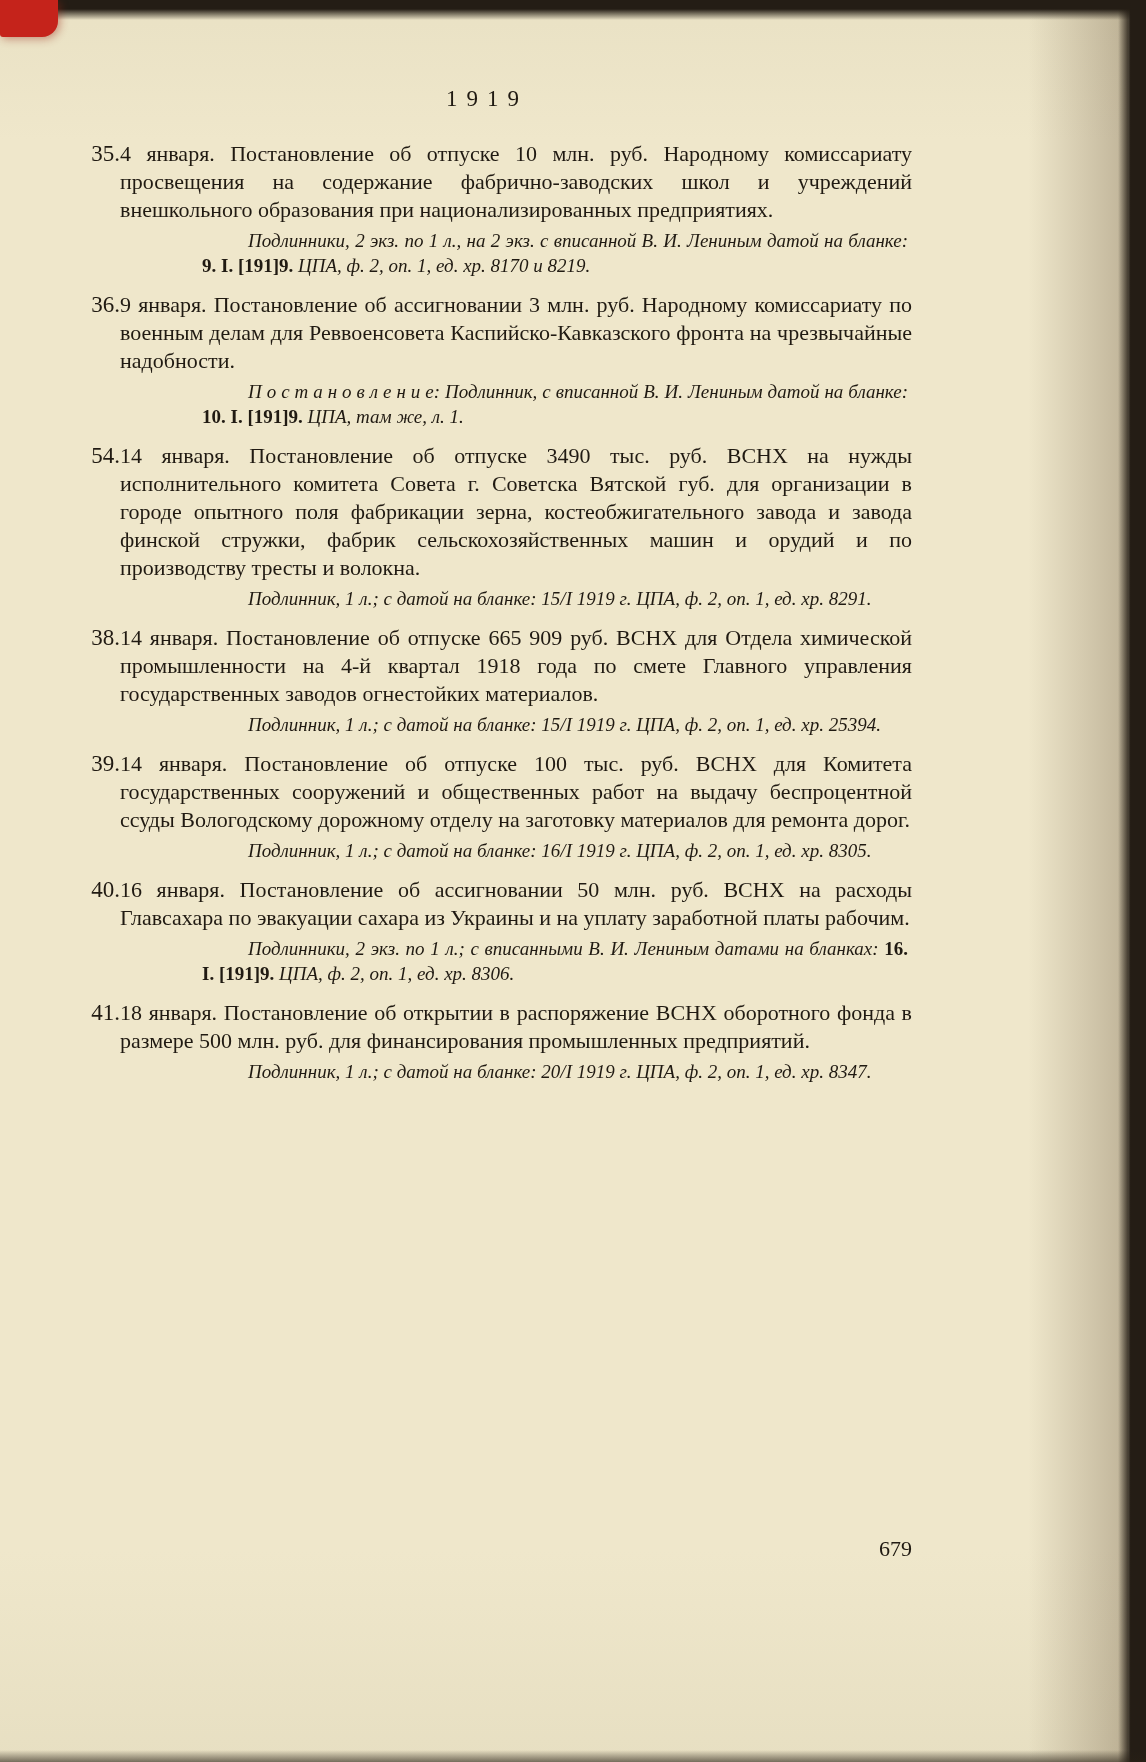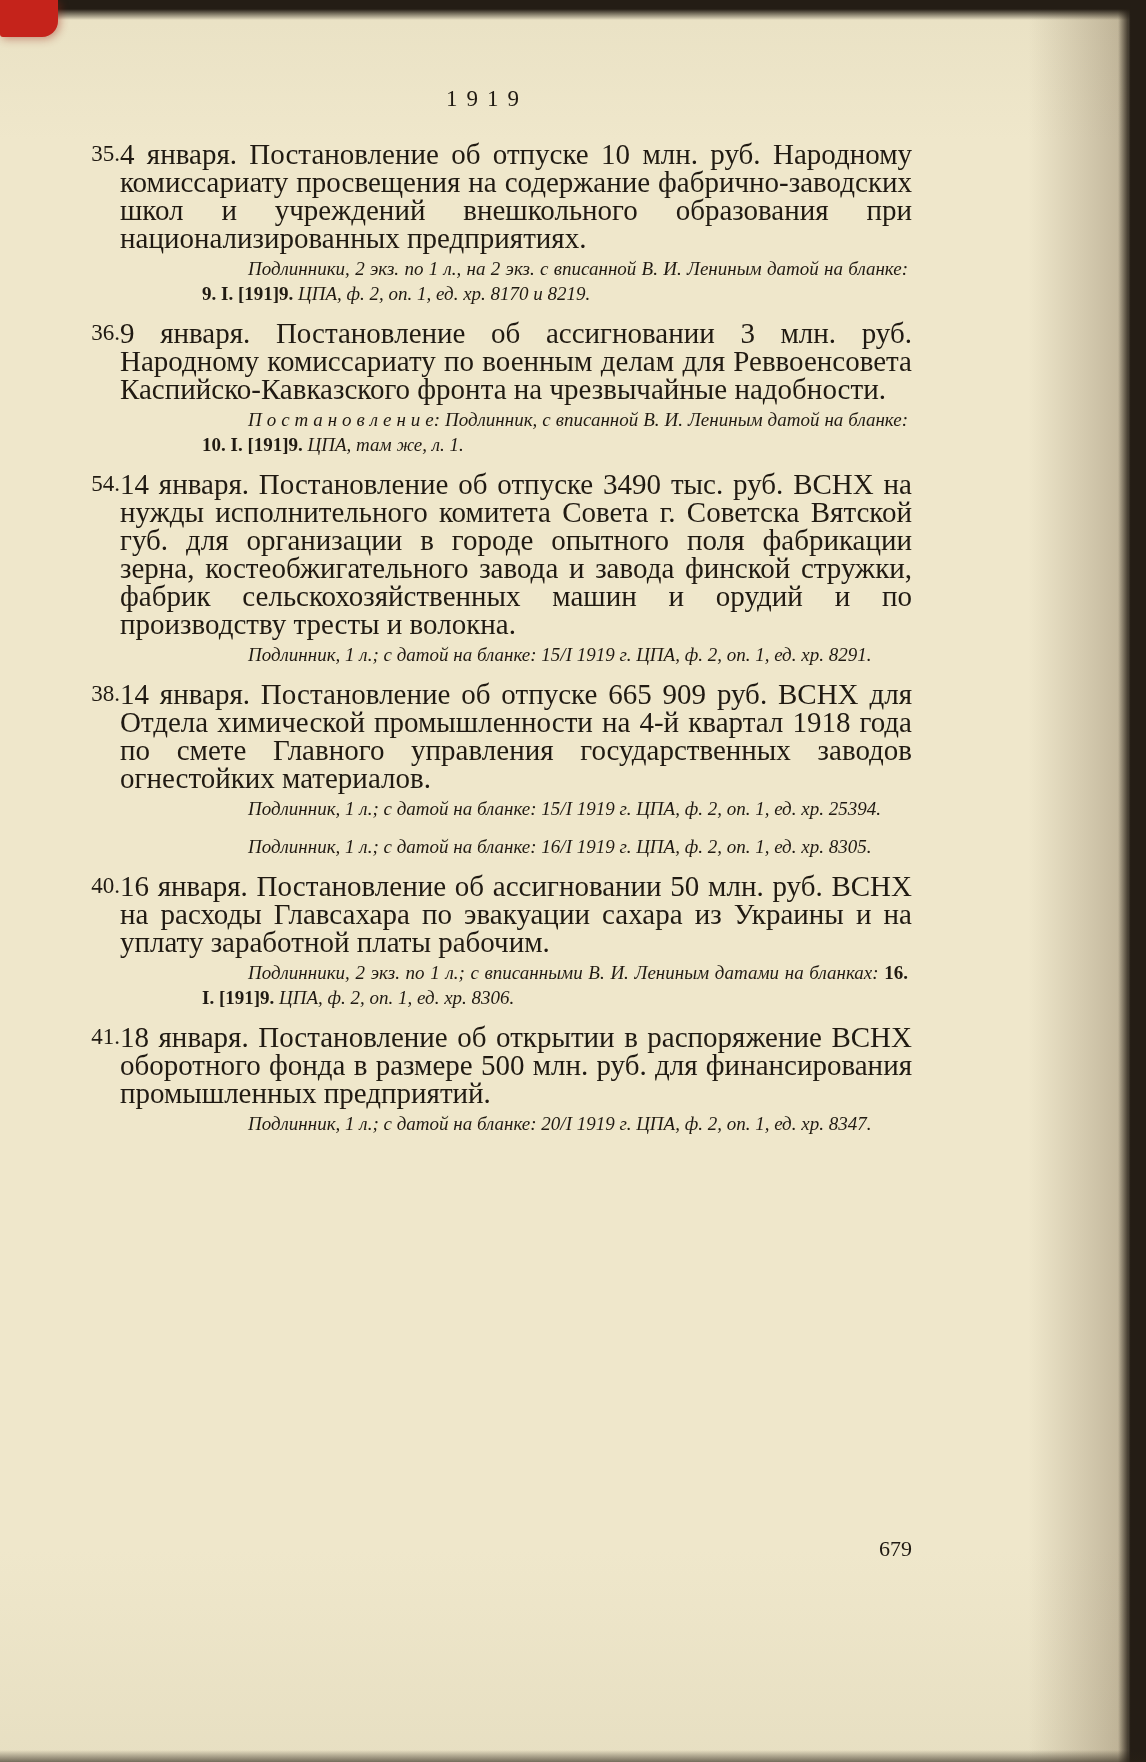--- a/index.html
+++ b/index.html
@@ -52,21 +52,21 @@
     letter-spacing:9px;
   }
   .entry{margin-bottom:13px;}
   .entry-head{display:flex;}
   .entry-num{
     flex:0 0 58px;
     font-size:23px;line-height:28px;text-align:right;
   }
   .entry-body{
     flex:1;margin:0;
-    font-size:29px;line-height:28px;
+    font-size:22px;line-height:28px;
     text-align:justify;
   }
   .source{
     margin:4px 0 0 140px;
     width:706px;
     font-size:19px;line-height:25px;
     font-style:italic;
     text-align:justify;
     text-indent:46px;
   }
@@ -119,20 +119,24 @@
 
     <div class="entry">
       <div class="entry-head">
         <span class="entry-num">38.</span>
         <p class="entry-body">14 января. Постановление об отпуске 665 909 руб. ВСНХ для Отдела химической промышленности на 4-й квартал 1918 года по смете Главного управления государственных заводов огнестойких материалов.</p>
       </div>
       <p class="source"><span class="seg-i">Подлинник, 1 л.; с датой на бланке: 15/I 1919 г. ЦПА, ф. 2, оп. 1, ед. хр. 25394.</span></p>
     </div>
 
     <div class="entry">
+      <div class="entry-head">
+        <span class="entry-num">39.</span>
+        <p class="entry-body">14 января. Постановление об отпуске 100 тыс. руб. ВСНХ для Комитета государственных сооружений и общественных работ на выдачу беспроцентной ссуды Вологодскому дорожному отделу на заготовку материалов для ремонта дорог.</p>
+      </div>
       <p class="source"><span class="seg-i">Подлинник, 1 л.; с датой на бланке: 16/I 1919 г. ЦПА, ф. 2, оп. 1, ед. хр. 8305.</span></p>
     </div>
 
     <div class="entry">
       <div class="entry-head">
         <span class="entry-num">40.</span>
         <p class="entry-body">16 января. Постановление об ассигновании 50 млн. руб. ВСНХ на расходы Главсахара по эвакуации сахара из Украины и на уплату заработной платы рабочим.</p>
       </div>
       <p class="source"><span class="seg-i">Подлинники, 2 экз. по 1 л.; с вписанными В. И. Лениным датами на бланках: </span><span class="seg-b">16. I. [191]9.</span><span class="seg-i"> ЦПА, ф. 2, оп. 1, ед. хр. 8306.</span></p>
     </div>

